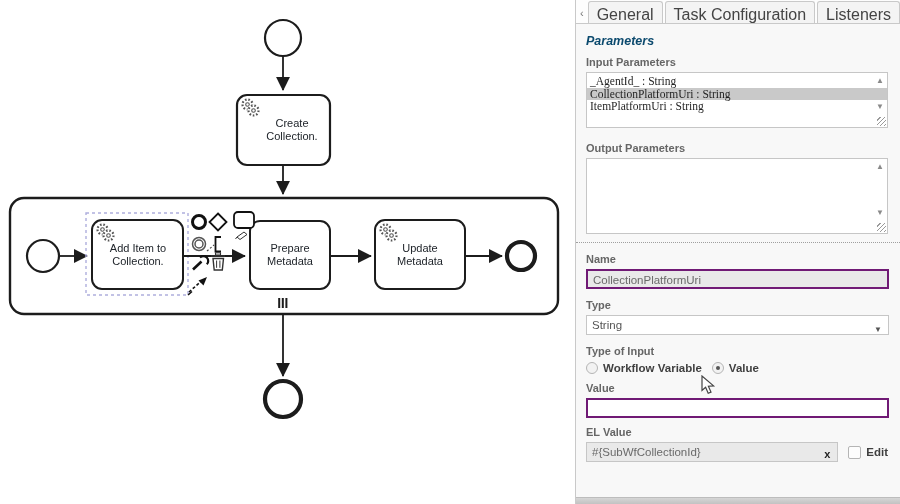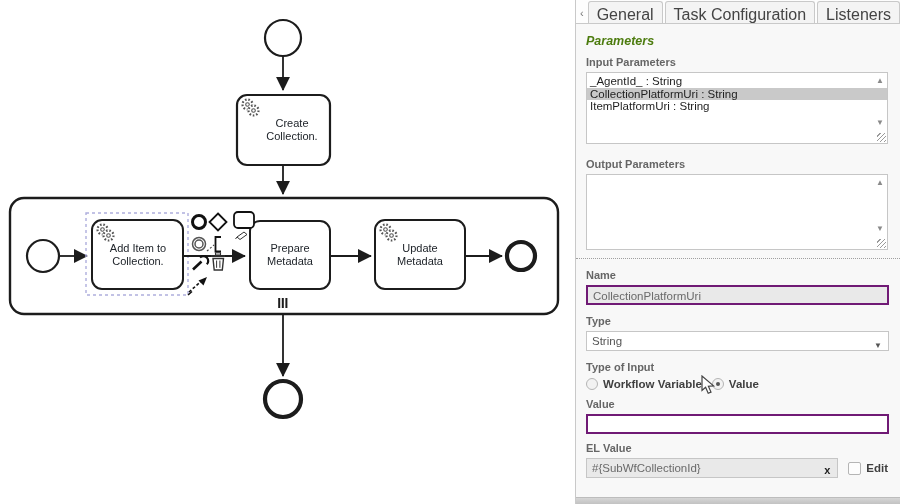--- a/index.html
+++ b/index.html
@@ -19,21 +19,21 @@
             border-bottom:1px solid #c9c9c9; padding:0 1px; overflow:hidden; }
   .tab-scroll { font-size:11px; color:#777; padding:0 3px 4px 3px; cursor:pointer; flex:0 0 auto; }
   .tab { flex:0 0 auto; font-size:16px; color:#444; background:#f4f4f4;
          border:1px solid #c9c9c9; border-bottom:none; border-radius:3px 3px 0 0;
          padding:4px 8px 5px 8px; margin:2px 1px 0 1px; height:22px; white-space:nowrap; }
   .tab.active { background:#f8f8f8; border-top:3px solid #47a447; padding-top:19px;
                 margin-top:4px; margin-bottom:-1px; height:17px; position:relative; z-index:2; }
   .tab.clipped { max-width:17px; overflow:hidden; }
 
   .panel-content { padding:10px 12px 0 10px; position:relative; }
-  .group-title { font-size:12.5px; font-weight:bold; font-style:italic; color:#4d7c0f; }
+  .group-title { font-size:12.5px; font-weight:bold; font-style:italic; color:#0c4a6e; }
   .field-label { font-size:11px; font-weight:bold; color:#666; }
 
   .listbox { position:relative; background:#fff; border:1px solid #c6c6c6; overflow:hidden; }
   .lb-row { font-size:11.5px; color:#1f1f1f; padding:0 3px; height:12.5px; line-height:12.5px;
             white-space:nowrap; }
   .lb-row.selected { background:#c9c9c9; }
   .sb-up, .sb-down { position:absolute; right:3px; font-size:8px; color:#8a8a8a; line-height:8px; }
   .sb-up { top:4px; } .sb-down { bottom:16px; }
   .resize-grip { position:absolute; right:1px; bottom:1px; width:9px; height:9px;
                  background:repeating-linear-gradient(135deg, transparent 0 2px, #9a9a9a 2px 3px); }
@@ -169,21 +169,21 @@
     <div class="tab">Listeners</div>
     <div class="tab active">Input/Output</div>
     <div class="tab clipped">F</div>
 
   </div>
 
   <div class="panel-content">
     <div class="group-title">Parameters</div>
 
     <div class="field-label mt12">Input Parameters</div>
-    <div class="listbox mt4" style="height:72px;">
+    <div class="listbox mt4" style="height:56px;font-family:Liberation Serif, serif;">
       <div class="lb-row" style="margin-top:2px;">_AgentId_ : String</div>
       <div class="lb-row selected">CollectionPlatformUri : String</div>
       <div class="lb-row">ItemPlatformUri : String</div>
       <span class="sb-up">▲</span>
       <span class="sb-down">▼</span>
       <div class="resize-grip"></div>
     </div>
 
     <div class="field-label mt14">Output Parameters</div>
     <div class="listbox mt4" style="height:76px;">

